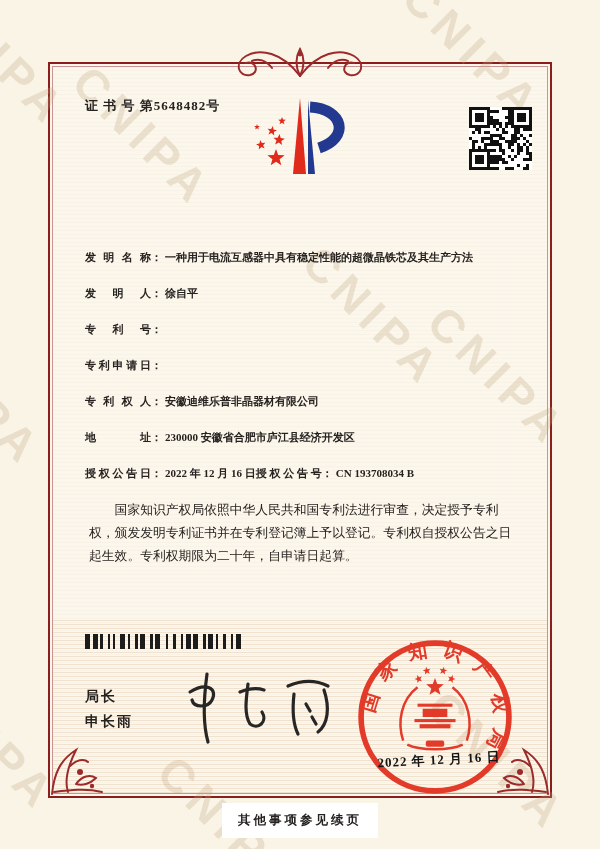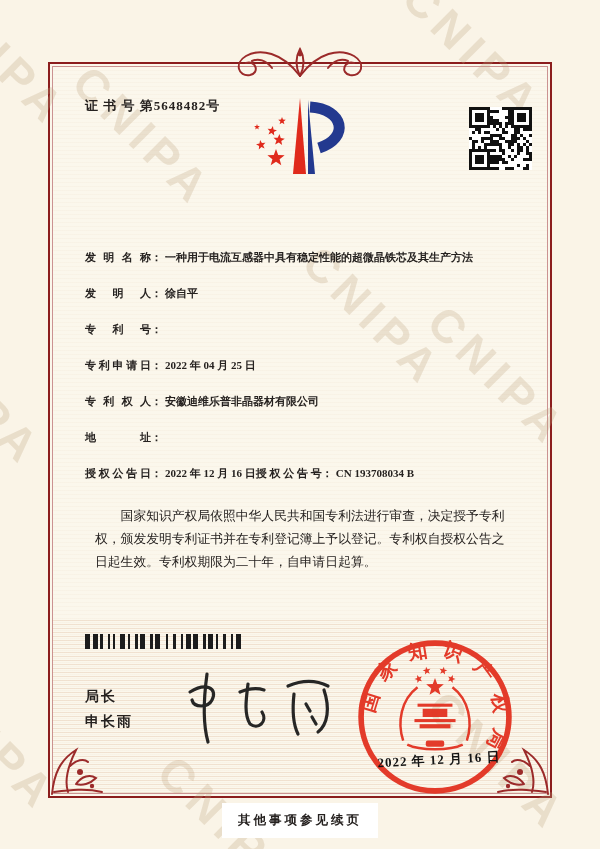--- a/index.html
+++ b/index.html
@@ -39,21 +39,21 @@
     position:absolute;left:0;right:0;top:180px;margin:0;text-align:center;
     font-size:31px;font-weight:700;letter-spacing:18px;padding-left:18px;color:#1c1a18;
   }
   .fields{position:absolute;left:85px;top:246px;width:450px;}
   .f-row{display:flex;align-items:center;line-height:22px;margin-bottom:14px;font-size:11px;font-weight:700;}
   .f-label{display:inline-block;width:66px;text-align:justify;text-align-last:justify;flex:0 0 66px;}
   .f-colon{display:inline-block;width:14px;flex:0 0 14px;}
   .f-value{white-space:pre-wrap;}
   .f-pair2{display:flex;margin-left:0;}
   .paras{position:absolute;left:85px;top:495px;width:436px;font-size:12.8px;line-height:23px;font-weight:500;}
-  .paras p{margin:10px;text-indent:2em;}
+  .paras p{margin:4px;text-indent:2em;}
   .barcode{position:absolute;left:85px;top:634px;width:156px;height:15px;font-size:0;white-space:nowrap;}
   .barcode span{display:inline-block;height:100%;vertical-align:top;}
   .signer-title{position:absolute;left:85px;top:688px;font-size:14px;font-weight:700;letter-spacing:2px;}
   .signer-name{position:absolute;left:85px;top:713px;font-size:14px;font-weight:700;letter-spacing:2px;}
   .sig{position:absolute;left:162px;top:666px;}
   .seal{position:absolute;left:358px;top:640px;opacity:.95;mix-blend-mode:multiply;}
   .seal-date{
     position:absolute;left:366px;top:751px;width:146px;text-align:center;z-index:6;
     font-size:13px;font-weight:700;color:#141414;letter-spacing:1px;transform:rotate(-3deg);
   }
@@ -387,30 +387,30 @@
         <span class="f-colon">：</span>
         <span class="f-value">徐自平</span>
     </div>
     <div class="f-row">
       <span class="f-label">专利号</span>
         <span class="f-colon">：</span>
     </div>
     <div class="f-row">
       <span class="f-label">专利申请日</span>
         <span class="f-colon">：</span>
-        <span class="f-value">2022 年 04 月 25 日</span>
     </div>
     <div class="f-row">
       <span class="f-label">专利权人</span>
         <span class="f-colon">：</span>
         <span class="f-value">安徽迪维乐普非晶器材有限公司</span>
     </div>
     <div class="f-row">
       <span class="f-label">地址</span>
         <span class="f-colon">：</span>
+        <span class="f-value">230000 安徽省合肥市庐江县经济开发区</span>
     </div>
     <div class="f-row">
       <span class="f-label">授权公告日</span>
         <span class="f-colon">：</span>
         <span class="f-value">2022 年 12 月 16 日</span>
       <span class="f-pair2">
         <span class="f-label">授权公告号</span>
           <span class="f-colon">：</span>
           <span class="f-value">CN 193708034 B</span>
       </span>

